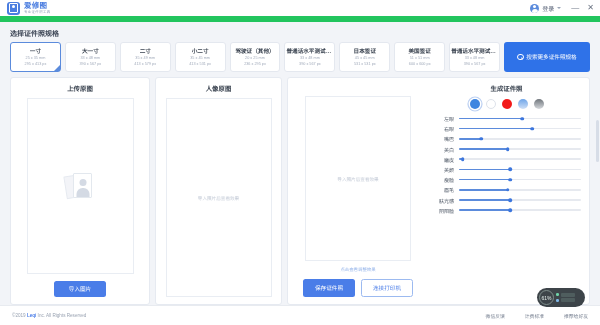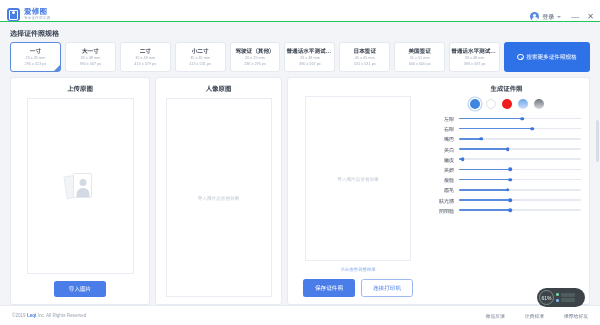--- a/index.html
+++ b/index.html
@@ -14,22 +14,22 @@
     width: 600px; height: 325px;
     display: flex; flex-direction: column;
     background: #f2f4f8;
     position: relative;
   }
 
   
   .titlebar {
     height: 22px;
     background: #ffffff;
-    border-bottom: 1px solid #22c55e;
-    display: flex; align-items: flex-end;
+    border-bottom: 6px solid #22c55e;
+    display: flex; align-items: center;
     padding: 0 6px 0 7px;
     flex: 0 0 22px;
   }
   .brand { display: flex; align-items: center; gap: 4px; }
   .brand-mark {
     width: 13px; height: 13px; border-radius: 3px;
     background: #4a7de0;
     display: flex; align-items: center; justify-content: center;
     position: relative;
   }

